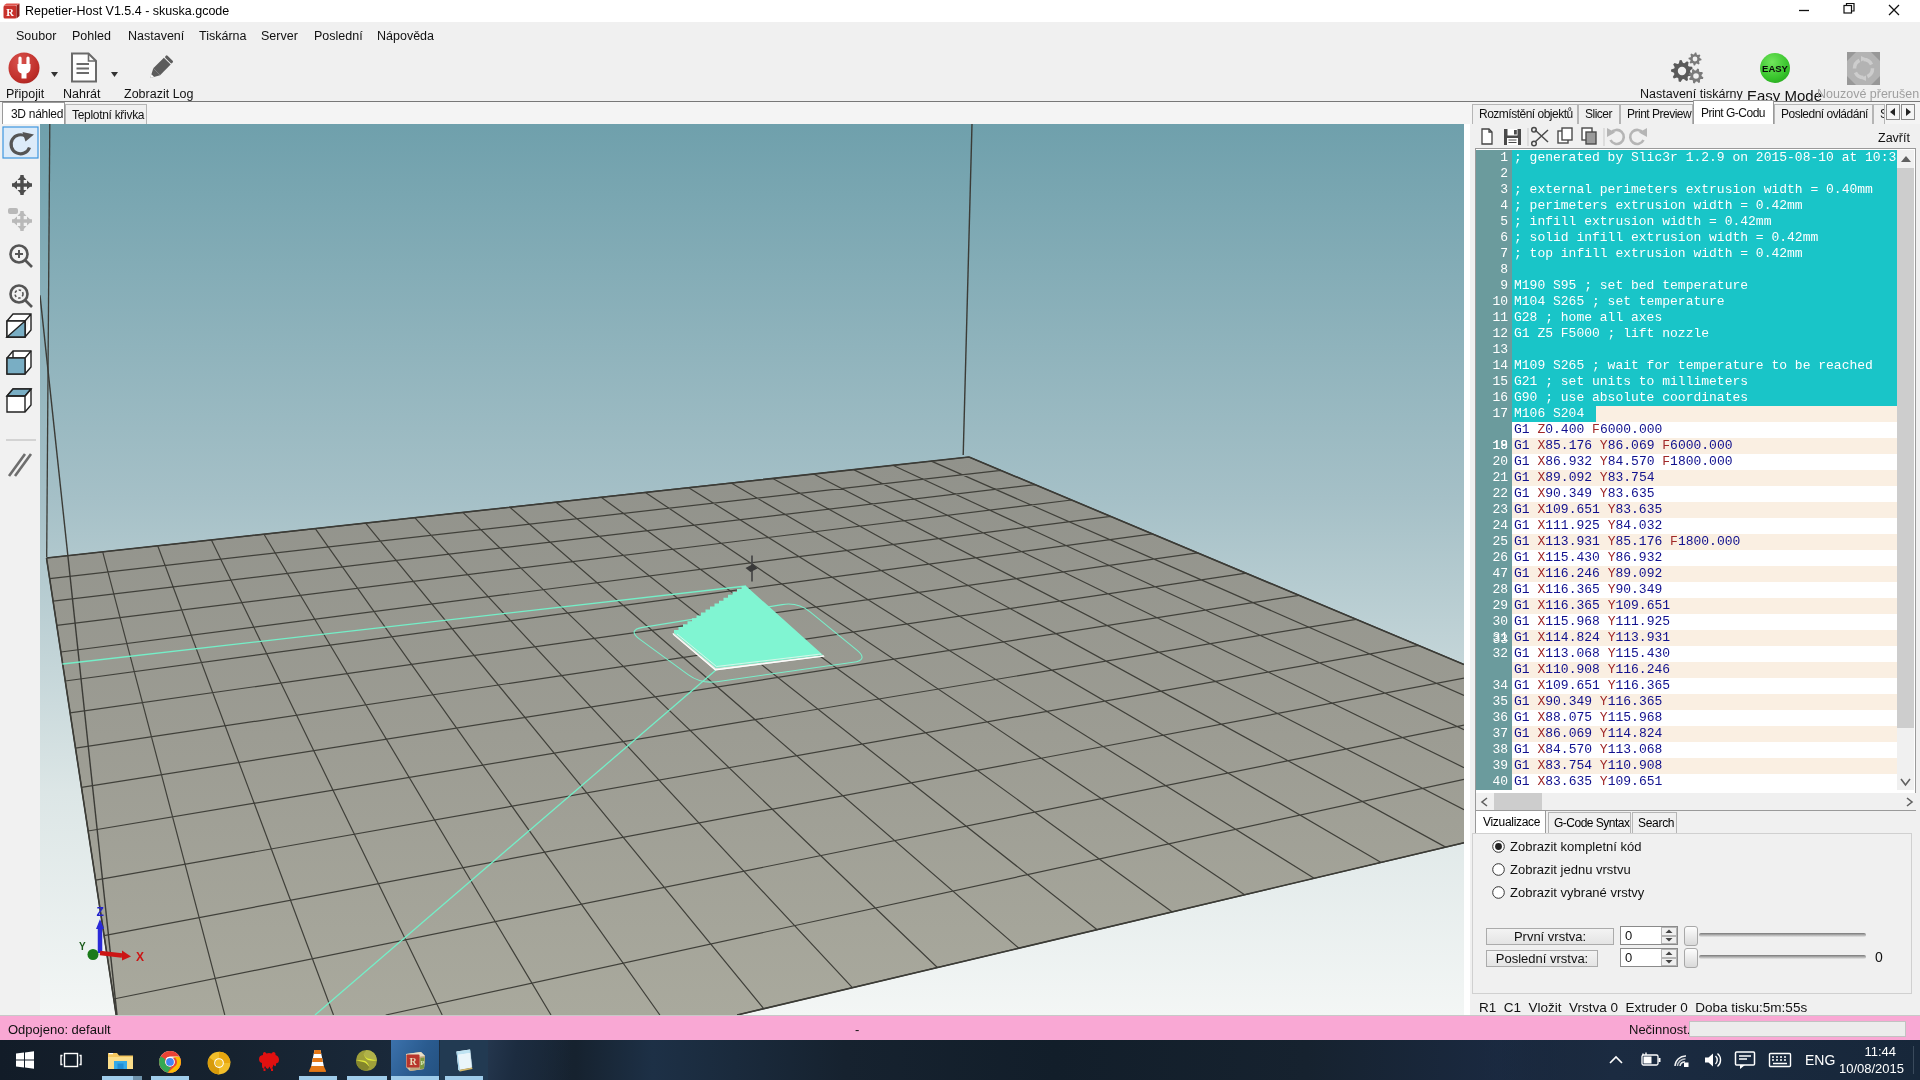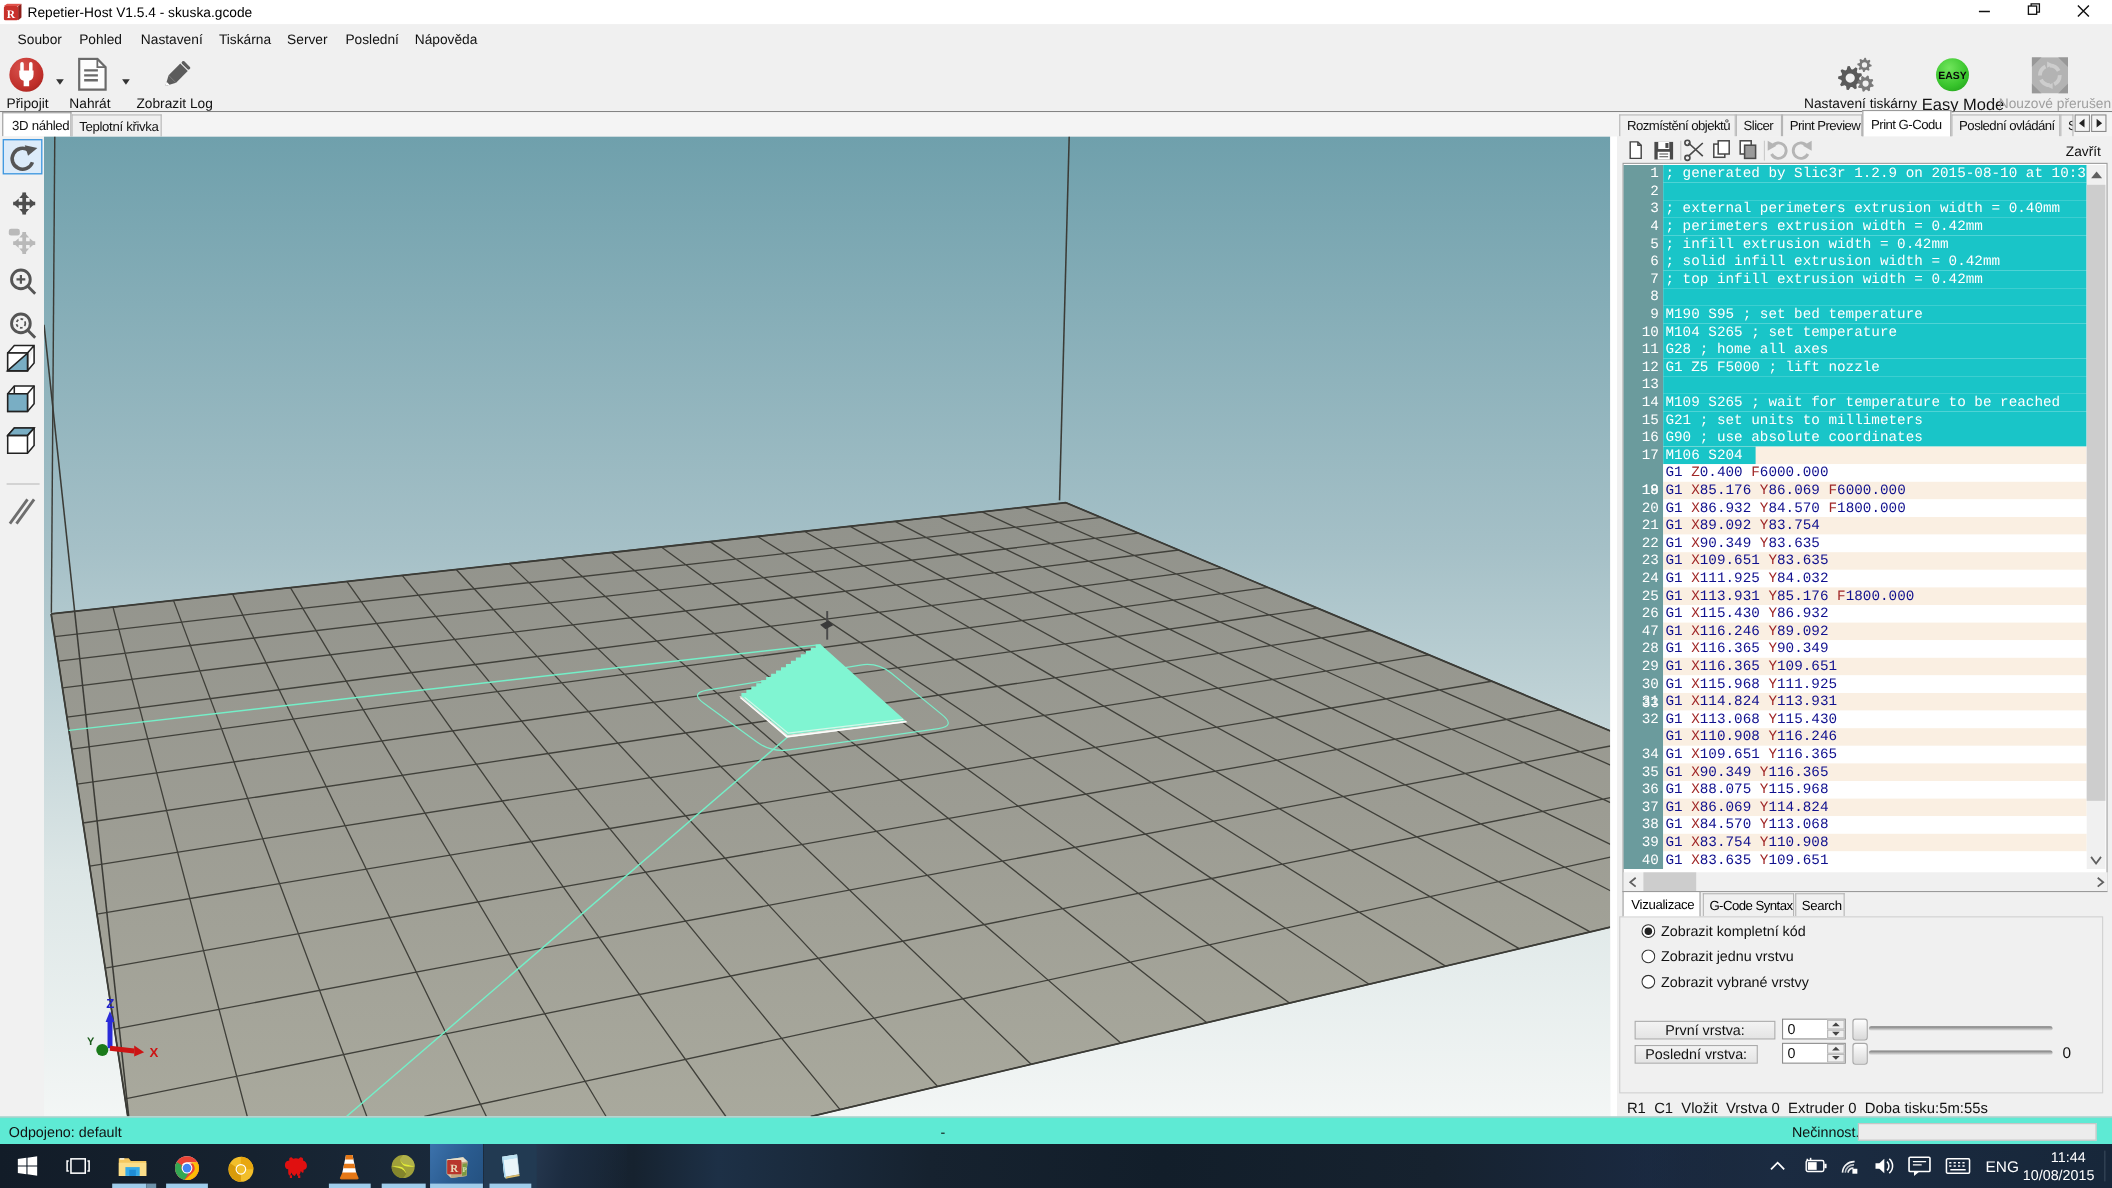--- a/index.html
+++ b/index.html
@@ -455,21 +455,21 @@
  <div class="abs" style="left:40px;top:9px;width:16px;height:8px;background:#f0f0f0;border:1px solid #b5b5b5">
       <svg width="14" height="6">
         <polygon points="3.5,1 10.5,1 7,4.5" fill="#444"></polygon>
       </svg>
     </div>
 </div>
 <div class="abs" style="left:1699px;top:955px;width:167px;height:4px;background:linear-gradient(#777,#e8e8e8);border-radius:2px"></div>
 <div class="abs" style="left:1684px;top:948px;width:14px;height:20px;background:linear-gradient(#fdfdfd,#d9d9d9);border:1px solid #a8a8a8;border-radius:3px"></div>
 <div class="abs" style="left:1875px;top:949px;font-size:14px;color:#111">0</div>
 <div class="abs" style="left:1479px;top:1000px;font-size:13.5px;color:#111">R1&nbsp;&nbsp;C1&nbsp;&nbsp;Vložit&nbsp;&nbsp;Vrstva 0&nbsp;&nbsp;Extruder 0&nbsp;&nbsp;Doba tisku:5m:55s</div>
-<div class="abs" style="left:0;top:1015px;width:1920px;height:25px;background:#5eead4;border-top:1px solid #c8c8c8">
+<div class="abs" style="left:0;top:1015px;width:1920px;height:25px;background:#f9a8d4;border-top:1px solid #c8c8c8">
  <div class="abs" style="left:8px;top:6px;font-size:13px;color:#111">Odpojeno: default</div>
  <div class="abs" style="left:855px;top:6px;font-size:13px;color:#111">-</div>
  <div class="abs" style="left:1629px;top:6px;font-size:13px;color:#111">Nečinnost.</div>
  <div class="abs" style="left:1689px;top:5px;width:217px;height:16px;background:#ececec;border:1px solid #c2c2c2"></div>
 </div>
 <div class="abs" style="left:0;top:1040px;width:1920px;height:40px;background:#16222F;overflow:hidden">
  <div class="abs" style="left:0;top:0;width:1920px;height:40px;background:
    linear-gradient(90deg,#121c28 0%,#16222f 12%,#1a2a3c 22%,#16222f 30%,#1d3046 34%,#16222f 44%,#121e2a 55%,#16222f 68%,#1a2940 78%,#15202e 88%,#1a2c42 100%)"></div>
  <div class="abs" style="left:430px;top:0;width:140px;height:40px;background:linear-gradient(100deg,transparent,#24364d 40%,#1c2c40 60%,transparent)"></div>
  <div class="abs" style="left:1480px;top:0;width:440px;height:40px;background:linear-gradient(90deg,transparent,#1b2b41 30%,#17273a)"></div>

